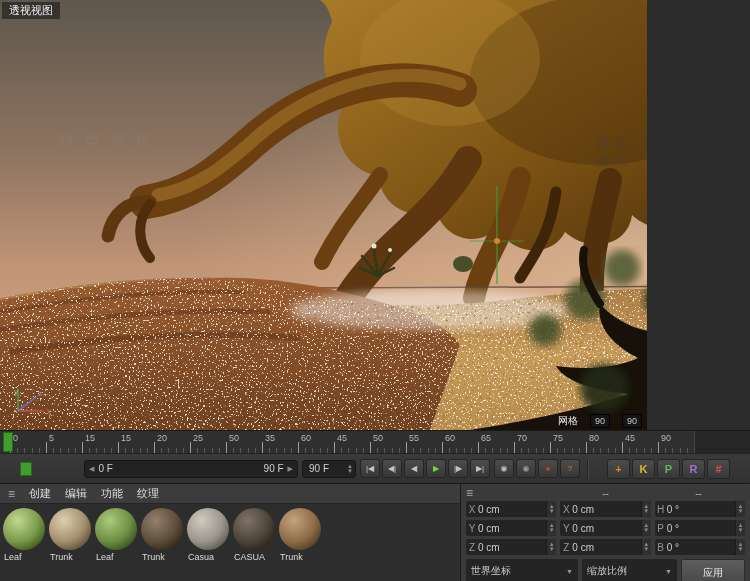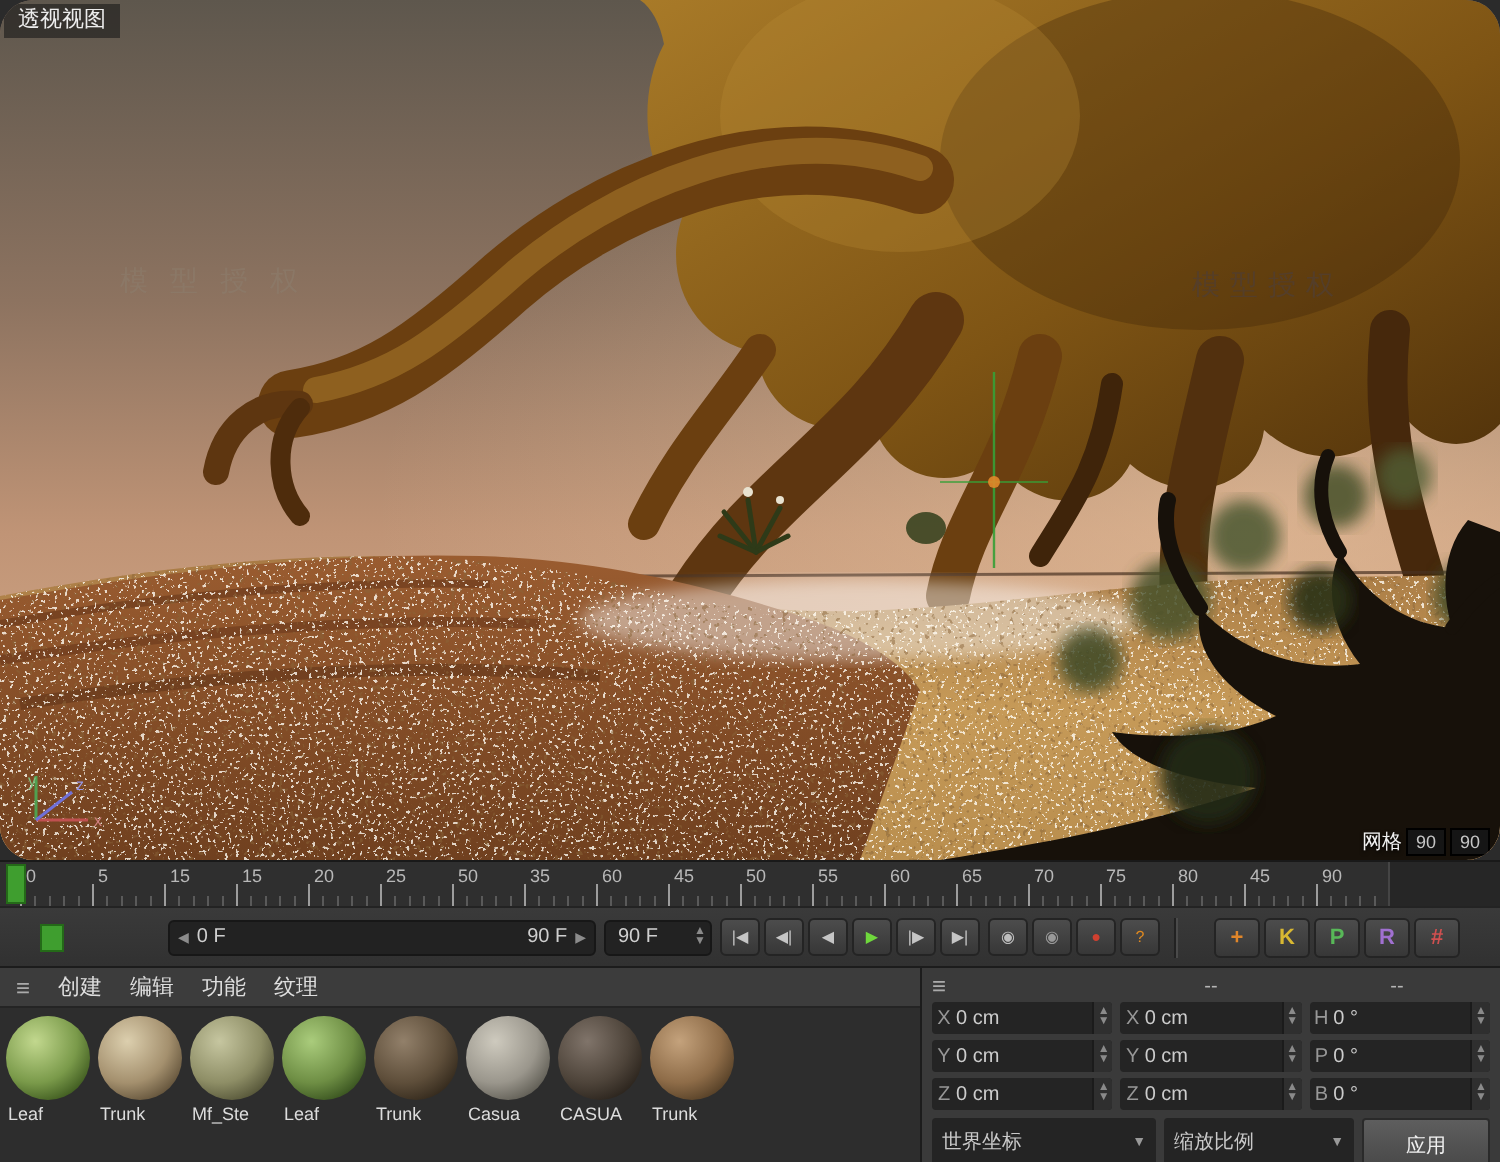--- a/index.html
+++ b/index.html
@@ -1,27 +1,27 @@
 <!DOCTYPE html>
 <html><head>
 <meta charset="utf-8">
 <style>
   * { box-sizing: border-box; margin: 0; padding: 0; }
   body { background:#1e1e1e; font-family:"Liberation Sans", sans-serif; }
   .app { width:750px; height:581px; position:relative; background:#2b2b2b; overflow:hidden; user-select:none; }
 
   
-  .viewport { position:relative; width:750px; height:430px; overflow:hidden; background:#8d7360;border-radius:17px; }
+  .viewport { position:relative; width:647px; height:430px; overflow:hidden; background:#8d7360; }
   .viewport svg.scene { position:absolute; inset:0; display:block; }
   .vp-label { position:absolute; top:2px; left:2px; padding:2px 7px; background:rgba(25,25,25,.6);
               color:#ececec; font-size:11px; line-height:13px; }
   .wm { position:absolute; font-size:14px; pointer-events:none; }
   .wm-left  { top:132px; left:60px;  color:rgba(140,126,110,.55); letter-spacing:11px; }
   .wm-right { top:134px; left:596px; color:rgba(82,62,46,.85);  letter-spacing:5px; }
-  .grid-badge { position:absolute; right:5px; bottom:2px; display:flex; align-items:flex-end; gap:2px; }
+  .grid-badge { position:absolute; right:5px; bottom:2px; display:flex; align-items:flex-end; gap:12px; }
   .gb-label { color:#f2f2f2; font-size:10px; text-shadow:0 1px 2px #000; }
   .gb-box { background:#151515; border:1px solid #000; color:#c6c6c6; font-size:9px;
             line-height:12px; padding:0 4px; min-width:20px; text-align:center; }
   .axis-gizmo { position:absolute; left:10px; bottom:6px; }
   .axis-gizmo text { font-size:8px; font-family:"Liberation Sans",sans-serif; }
 
   
   .ruler { position:relative; height:24px; background:#2f2f2f; border-top:1px solid #191919;
            border-bottom:1px solid #232323; display:flex; padding-left:10px; }
   .ticks { display:flex; }
@@ -299,24 +299,20 @@
       <div class="mat-list">
           <div class="mat">
             <div class="sphere" style="background: radial-gradient(circle at 35% 30%, rgb(194, 216, 142), rgb(122, 154, 74) 52%, rgb(38, 64, 14) 92%);"></div>
             <div class="mlabel">Leaf</div>
           </div>
           <div class="mat">
             <div class="sphere" style="background: radial-gradient(circle at 35% 30%, rgb(220, 207, 174), rgb(164, 144, 110) 52%, rgb(70, 56, 36) 92%);"></div>
             <div class="mlabel">Trunk</div>
           </div>
           <div class="mat">
-            <div class="sphere" style="background: radial-gradient(circle at 35% 30%, rgb(198, 198, 160), rgb(142, 142, 102) 52%, rgb(60, 60, 36) 92%);"></div>
-            <div class="mlabel">Mf_Ste</div>
-          </div>
-          <div class="mat">
             <div class="sphere" style="background: radial-gradient(circle at 35% 30%, rgb(170, 204, 124), rgb(110, 142, 68) 52%, rgb(34, 58, 16) 92%);"></div>
             <div class="mlabel">Leaf</div>
           </div>
           <div class="mat">
             <div class="sphere" style="background: radial-gradient(circle at 35% 30%, rgb(146, 128, 106), rgb(94, 78, 58) 52%, rgb(34, 26, 16) 92%);"></div>
             <div class="mlabel">Trunk</div>
           </div>
           <div class="mat">
             <div class="sphere" style="background: radial-gradient(circle at 35% 30%, rgb(206, 202, 190), rgb(154, 150, 140) 52%, rgb(70, 68, 60) 92%);"></div>
             <div class="mlabel">Casua</div>

